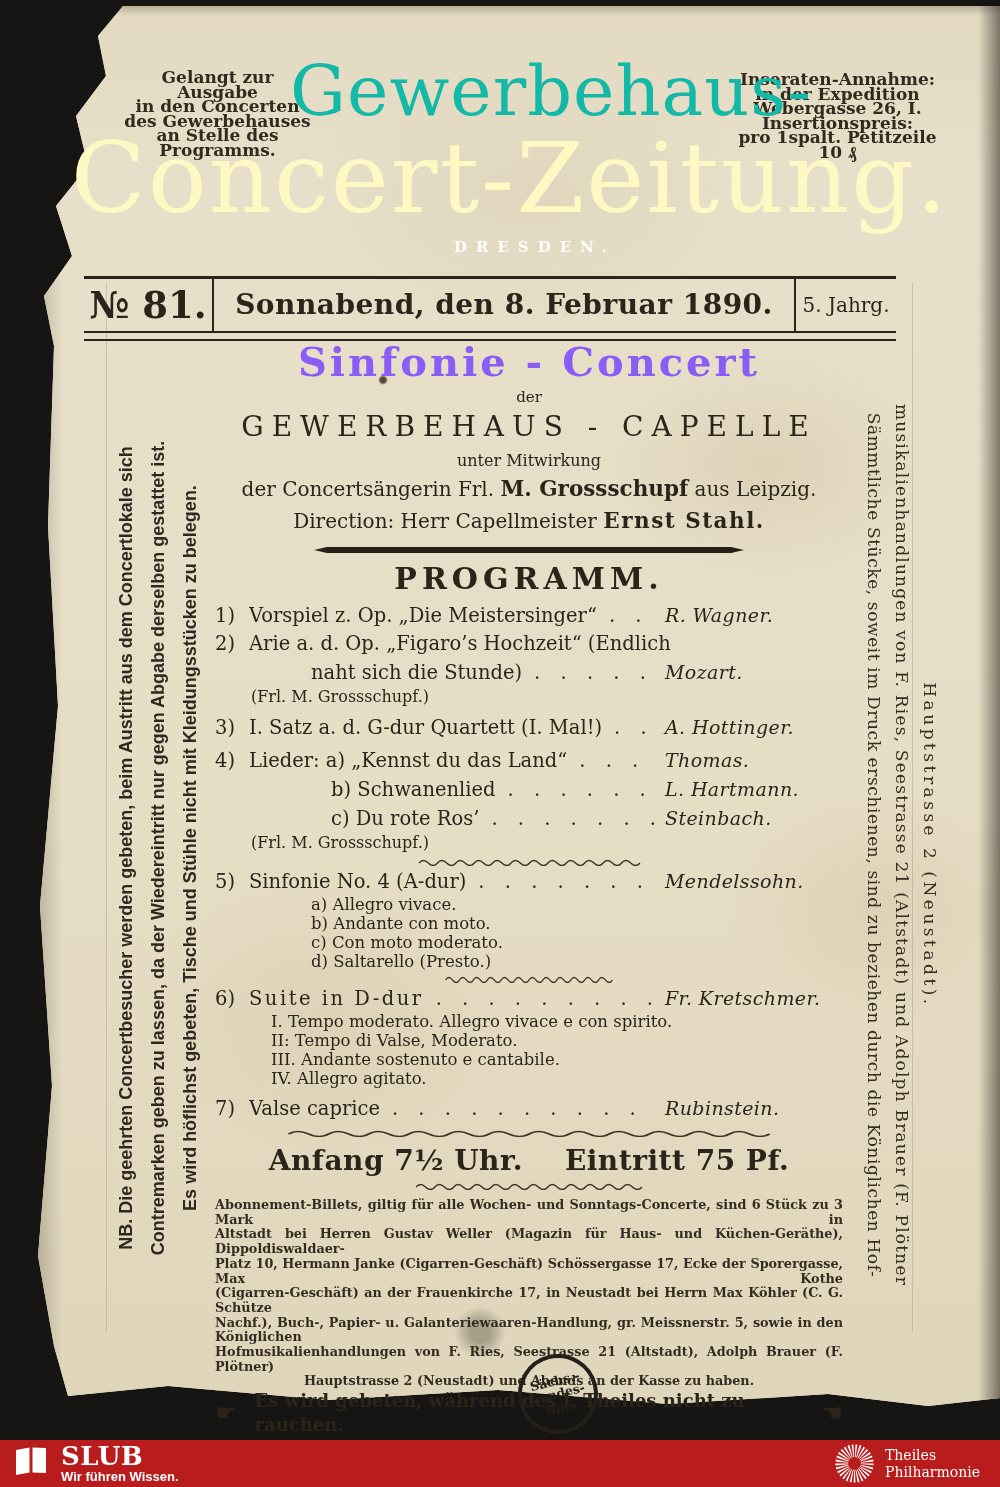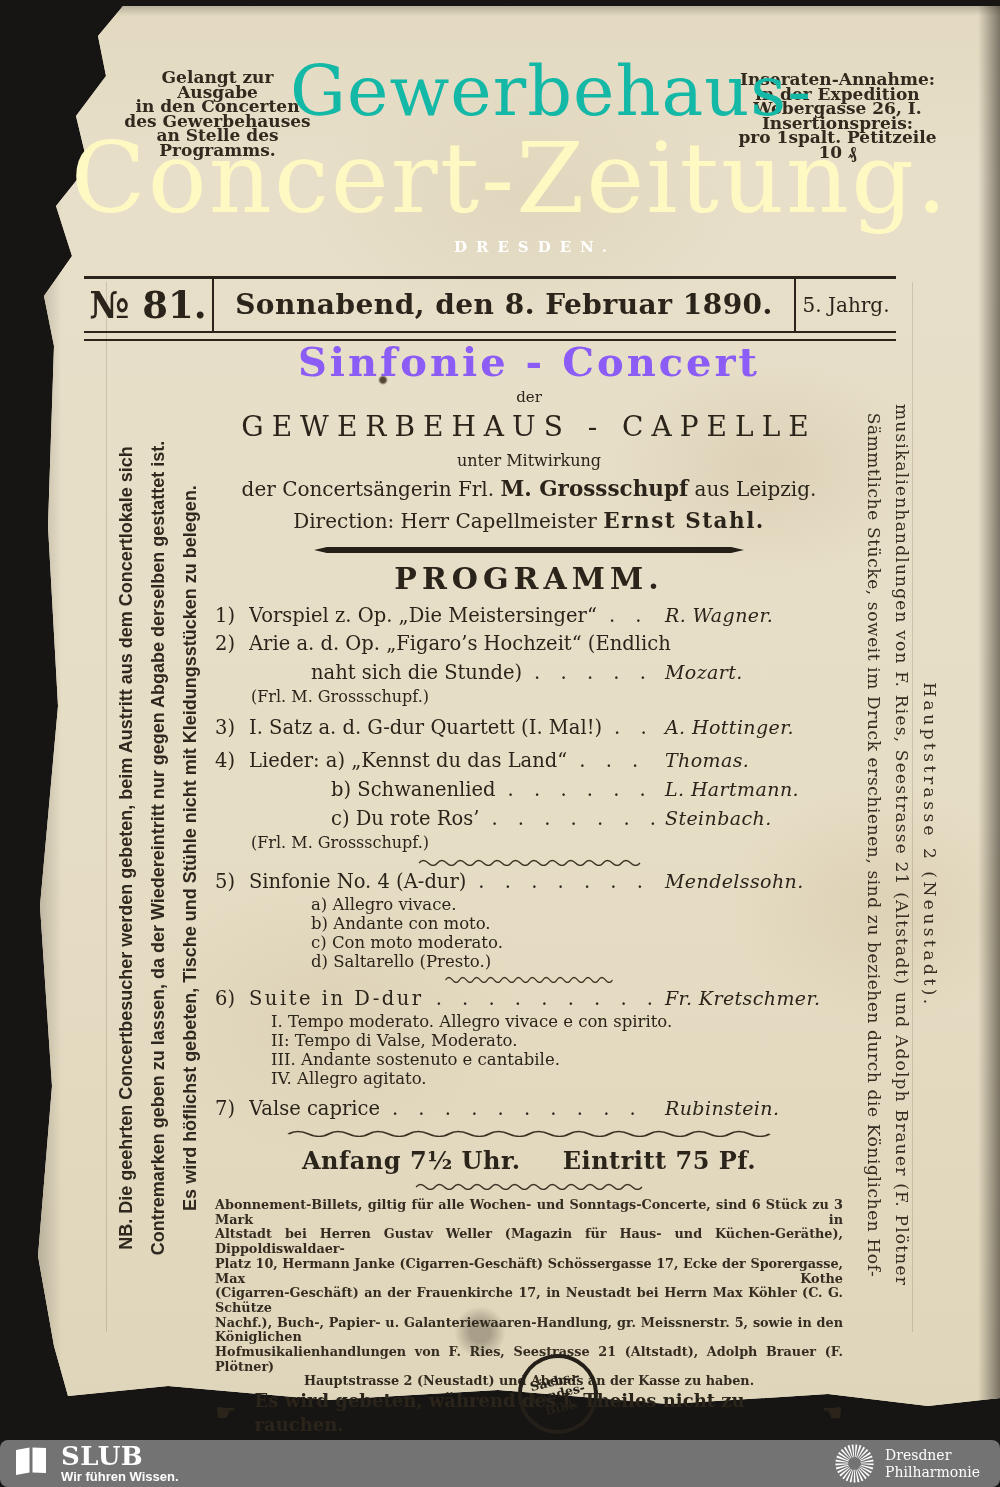--- a/index.html
+++ b/index.html
@@ -73,21 +73,21 @@
   .pcomp{width:178px;flex:none;font-style:italic;font-size:19px;letter-spacing:.4px;}
   .dots{letter-spacing:7px;margin-left:12px;}
   .indent2{padding-left:62px;}
   .indent4{padding-left:82px;}
   .ls2{letter-spacing:2.5px;}
   .pnote{font-size:16px;line-height:22px;margin-left:36px;}
   .movement{font-size:16.5px;line-height:19px;margin-left:96px;}
   .movement.roman{margin-left:56px;}
   .wavy{display:block;margin:4px auto 2px auto;}
 
-  .anfang{display:flex;justify-content:center;gap:42px;font-size:24px;line-height:32px;
+  .anfang{display:flex;justify-content:center;gap:42px;font-size:28px;line-height:32px;
     font-weight:bold;margin-top:8px;letter-spacing:.5px;}
   .tickets{margin-top:8px;font-size:12.8px;line-height:14.7px;color:#342c20;font-weight:bold;}
   .tickets .jl{text-align:justify;text-align-last:justify;}
   .tickets .cl{text-align:center;}
   .smoke{display:flex;justify-content:center;align-items:center;gap:18px;margin-top:0;
     font-size:18px;font-weight:bold;line-height:24px;}
   .hand{font-family:"DejaVu Sans",sans-serif;font-size:24px;line-height:24px;}
   .piano{text-align:center;font-size:18px;line-height:26px;margin-top:3px;}
   .piano b{font-size:20px;letter-spacing:1px;}
 
@@ -103,21 +103,21 @@
     font-family:"Liberation Sans","DejaVu Sans",sans-serif;font-weight:bold;
     font-size:18px;line-height:24px;color:#2e281e;text-align:center;}
   .margin-right{left:432px;top:805px;width:940px;height:80px;transform:rotate(90deg);
     flex-direction:column-reverse;justify-content:space-between;
     font-size:17px;line-height:24px;color:#352d21;text-align:center;}
   .margin-right .r1{letter-spacing:.6px;}
   .margin-right .r2{letter-spacing:1.2px;}
   .margin-right .r3{letter-spacing:3.5px;}
 
   
-  .footer{position:absolute;left:0;bottom:0;width:1000px;height:47px;background:#737373;color:#fdfdfd;border-radius:8px;}
+  .footer{position:absolute;left:0;bottom:0;width:1000px;height:47px;background:#b91c1c;color:#fdfdfd;}
   .slub-group{position:absolute;left:13px;top:3px;display:flex;gap:12px;}
   .slub-text .slub-name{font-size:26px;line-height:26px;font-weight:bold;letter-spacing:.5px;
     font-family:"DejaVu Serif","Liberation Serif",serif;}
   .slub-text .slub-tag{font-size:13px;line-height:16px;font-weight:bold;
     font-family:"Liberation Sans","DejaVu Sans",sans-serif;}
   .phil-group{position:absolute;left:832px;top:1px;display:flex;align-items:center;gap:8px;}
   .phil-text{font-size:14px;line-height:16.5px;font-family:"DejaVu Serif","Liberation Serif",serif;}
 </style>
 </head>
 <body>
@@ -302,19 +302,19 @@
       <div class="slub-text">
         <div class="slub-name">SLUB</div>
         <div class="slub-tag">Wir führen Wissen.</div>
       </div>
     </div>
     <div class="phil-group">
       <svg width="45" height="45" viewBox="0 0 46 46">
         <circle cx="23" cy="23" r="13" fill="none" stroke="#fff" stroke-width="13" stroke-dasharray="1.3 1.5"></circle>
       </svg>
       <div class="phil-text">
-        <div>Dresdner</div>
+        <div>Theiles</div>
         <div>Philharmonie</div>
       </div>
     </div>
   </div>
 
 </div>
 
 </body></html>

